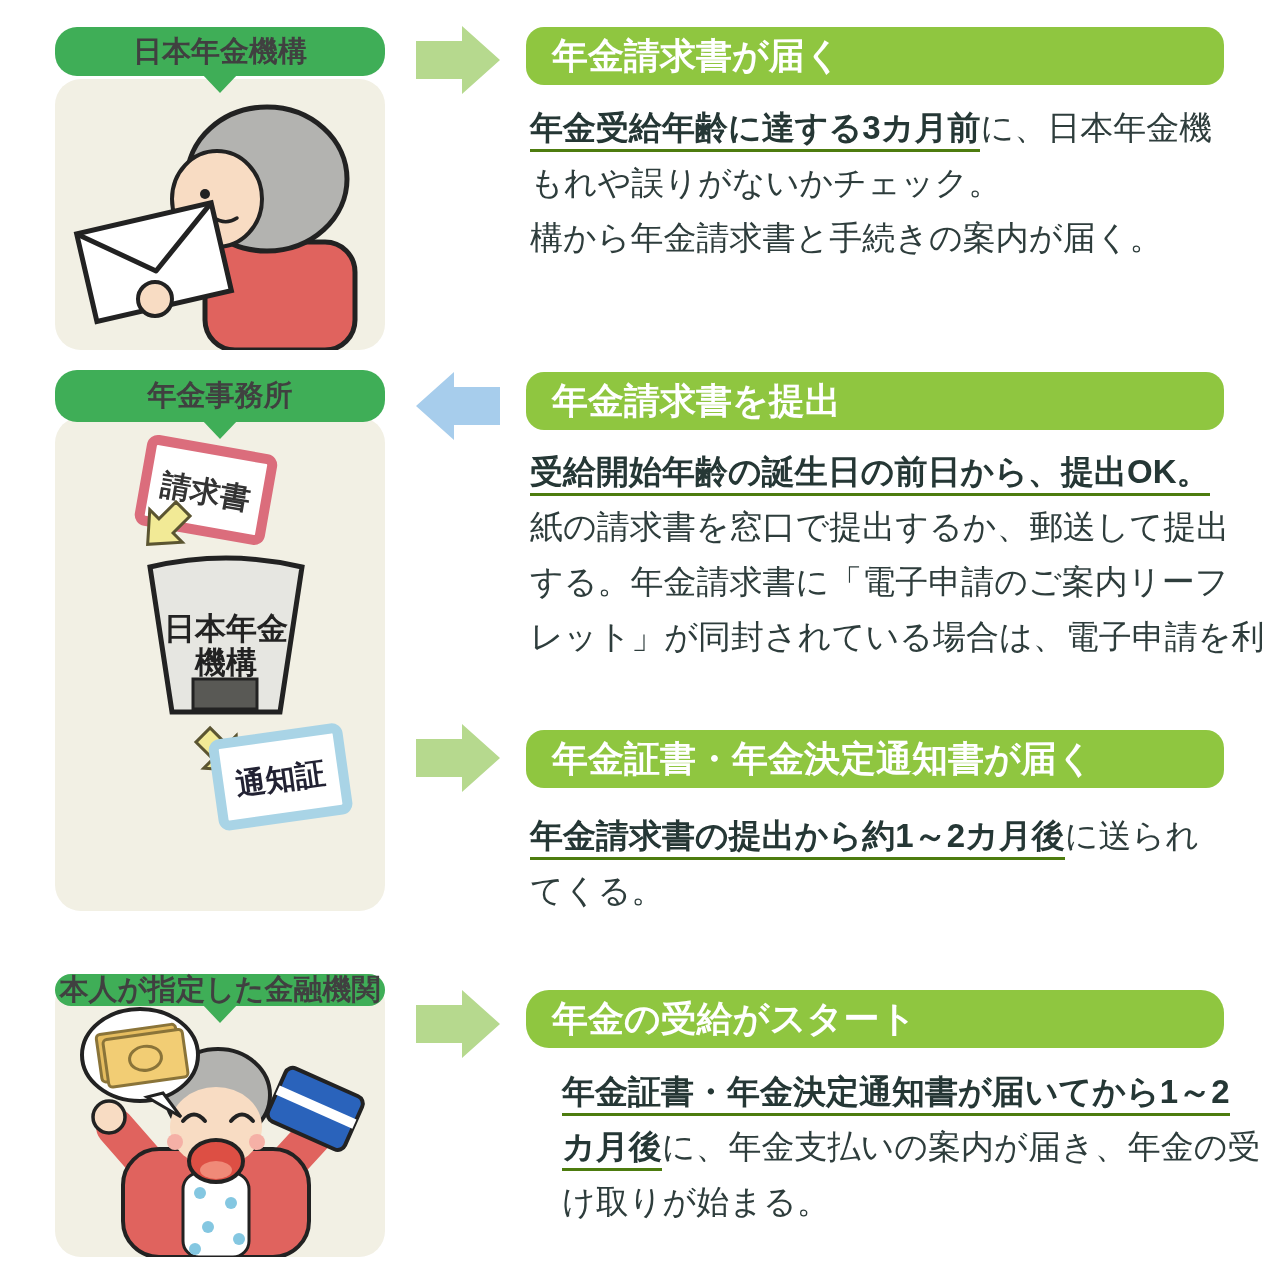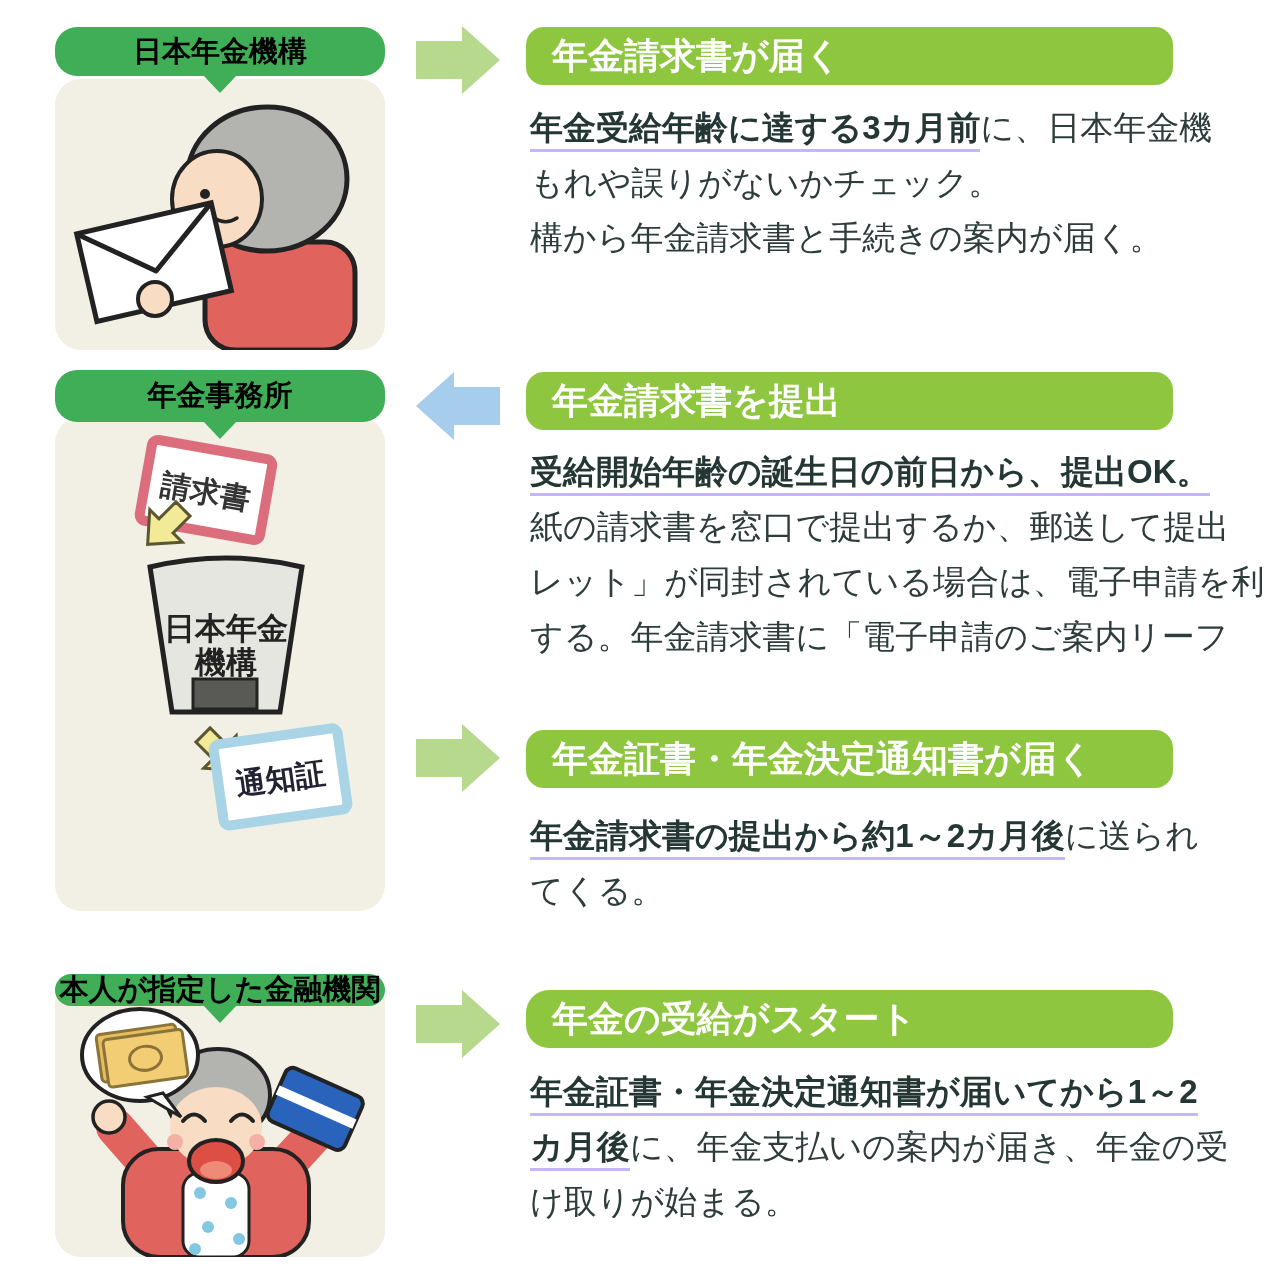--- a/index.html
+++ b/index.html
@@ -3,44 +3,44 @@
 <meta charset="utf-8">
 <style>
   html,body{margin:0;padding:0;background:#ffffff;}
   .stage{
     position:relative;width:1279px;height:1279px;background:#ffffff;overflow:hidden;
     font-family:"Liberation Sans","DejaVu Sans",sans-serif;color:#2e3d3c;
   }
   
   .station-label{
     position:absolute;left:55px;width:330px;background:#3fae57;border-radius:22px;
-    color:#000000;font-weight:700;font-size:29px;text-align:center;z-index:3;
+    color:#404040;font-weight:700;font-size:29px;text-align:center;z-index:3;
     display:flex;align-items:center;justify-content:center;letter-spacing:0;
   }
   .station-label .ptr{
     position:absolute;left:50%;bottom:-17px;transform:translateX(-50%);
     width:0;height:0;border-left:18px solid transparent;border-right:18px solid transparent;
     border-top:19px solid #3fae57;
   }
   .station-box{
     position:absolute;left:55px;width:330px;background:#f2f0e4;border-radius:26px;z-index:1;
   }
   .station-box svg{display:block;}
   
   .flow-arrow{position:absolute;width:84px;height:72px;}
   
   .hbanner{
-    position:absolute;left:526px;width:647px;height:58px;background:#8fc640;border-radius:18px;
+    position:absolute;left:526px;width:698px;height:58px;background:#8fc640;border-radius:18px;
     color:#fff;font-weight:700;font-size:36px;display:flex;align-items:center;
     padding-left:26px;box-sizing:border-box;
   }
   
   .bodyblock{position:absolute;left:530px;font-size:33px;color:#2e3d3c;}
   .bline{height:55px;line-height:52px;white-space:nowrap;}
-  .useg{font-weight:700;color:#253735;border-bottom:3px solid #c4b5fd;padding-bottom:3px;}
+  .useg{font-weight:700;color:#253735;border-bottom:3px solid #4d7c0f;padding-bottom:3px;}
 </style>
 </head>
 <body>
 
 <div class="stage">
 
   <div class="station-label" style="top:27px;height:49px;">
     <span>日本年金機構</span>
     <i class="ptr"></i>
   </div>
@@ -116,22 +116,22 @@
     <polygon points="84,17 38,17 38,2 0,36 38,70 38,55 84,55" fill="#a7cdec"></polygon>
   </svg>
 
   <div class="hbanner" style="top:372px;">
     <span>年金請求書を提出</span>
   </div>
 
   <div class="bodyblock" style="top:446px;">
       <div class="bline"><span class="useg">受給開始年齢の誕生日の前日から、提出OK。</span></div>
       <div class="bline"><span>紙の請求書を窓口で提出するか、郵送して提出</span></div>
+      <div class="bline"><span>する。年金請求書に「電子申請のご案内リーフ</span></div>
       <div class="bline"><span>レット」が同封されている場合は、電子申請を利</span></div>
-      <div class="bline"><span>する。年金請求書に「電子申請のご案内リーフ</span></div>
     </div>
 
   <svg class="flow-arrow" style="left:416px;top:722px;" viewBox="0 0 84 72">
     <polygon points="0,17 46,17 46,2 84,36 46,70 46,55 0,55" fill="#b6d98e"></polygon>
   </svg>
 
   <div class="hbanner" style="top:730px;">
     <span>年金証書・年金決定通知書が届く</span>
   </div>
 
@@ -189,19 +189,19 @@
   </div>
 
   <svg class="flow-arrow" style="left:416px;top:988px;" viewBox="0 0 84 72">
     <polygon points="0,17 46,17 46,2 84,36 46,70 46,55 0,55" fill="#b6d98e"></polygon>
   </svg>
 
   <div class="hbanner" style="top:990px;border-radius:23px;">
     <span>年金の受給がスタート</span>
   </div>
 
-  <div class="bodyblock" style="top:1066px;">
+  <div class="bodyblock" style="top:1066px;margin-left:32px;">
       <div class="bline"><span class="useg">年金証書・年金決定通知書が届いてから1～2</span></div>
       <div class="bline"><span class="useg">カ月後</span><span>に、年金支払いの案内が届き、年金の受</span></div>
       <div class="bline"><span>け取りが始まる。</span></div>
     </div>
 
 </div>
 
 </body></html>

